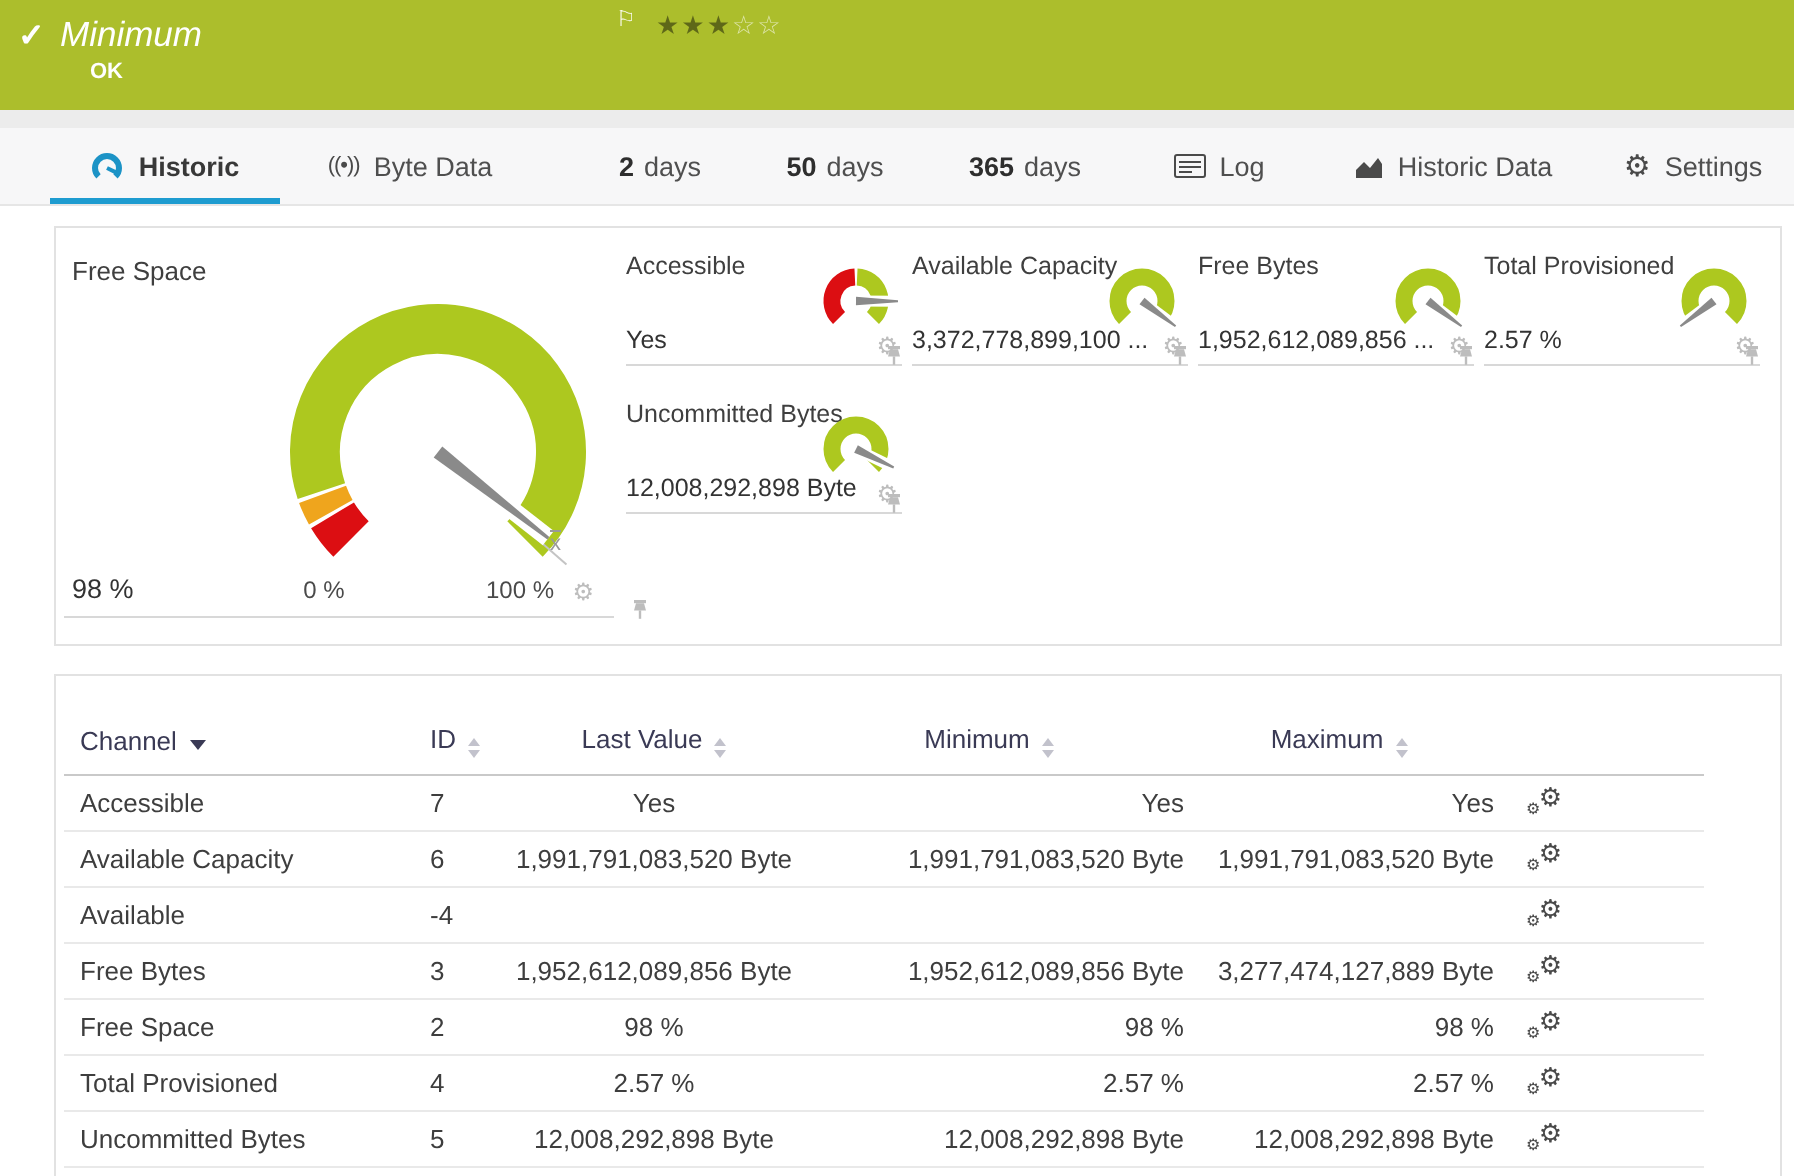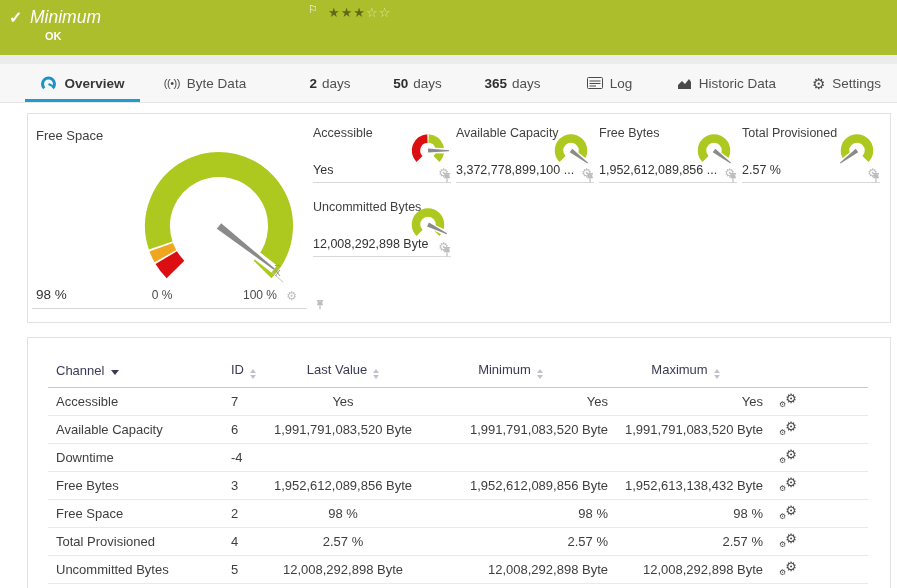--- a/index.html
+++ b/index.html
@@ -54,21 +54,21 @@
   .tiles{position:absolute;left:285px;top:8px;width:572px}
   .tile{position:absolute;width:138px;height:60px;border-bottom:1px solid #D8D8D8}
   .tile .tlabel{position:absolute;left:0;top:4px;font-size:12.5px;color:#3F3F3F;white-space:nowrap}
   .tile svg{position:absolute;right:-2px;top:6px}
   .tile .tvalue{position:absolute;left:0;bottom:5px;font-size:12.5px;color:#333;white-space:nowrap}
   .tile .tileicons{right:2px;bottom:3px}
 
   
   .table-panel{position:absolute;left:27px;top:337px;width:864px;height:258px;
                background:#fff;border:1px solid #E2E2E2;box-sizing:border-box}
-  table.channels{border-collapse:collapse;margin:18px 0 0 20px;width:820px;table-layout:fixed;
+  table.channels{border-collapse:collapse;margin:18px 0 0 4px;width:820px;table-layout:fixed;
                  font-size:13px;color:#3E3E3E}
   .channels th{font-weight:400;color:#3A3A55;text-align:left;padding:6px 0 8px 0;
                border-bottom:1px solid #C9C9C9;white-space:nowrap}
   .channels td{padding:0;height:27px;border-bottom:1px solid #E9E9E9;white-space:nowrap;overflow:visible}
   .channels .al{text-align:left;padding-left:8px}
   .channels .ac{text-align:center}
   .channels .ar{text-align:right}
   .sort-desc{display:inline-block;width:0;height:0;border-left:4px solid transparent;
              border-right:4px solid transparent;border-top:5px solid #3A3A55;margin-left:7px}
   .sort-both{display:inline-flex;flex-direction:column;margin-left:6px;vertical-align:1px}
@@ -93,21 +93,21 @@
 <div class="subband"></div>
 
 <nav class="tabbar">
     <div class="tab t-overview active">
       <span class="ticon">
         <svg width="17" height="15" viewBox="0 0 17 15">
           <path d="M4.26 12.24 A6 6 0 1 1 12.74 12.24" fill="none" stroke="#1C93C6" stroke-width="3"></path>
           <line x1="8.5" y1="8" x2="13.2" y2="10.3" stroke="#1C93C6" stroke-width="2"></line>
         </svg>
       </span>
-      <span class="tab-label">Overview</span>
+      <span class="tab-label">Historic</span>
     </div>
     <div class="tab t-live">
       <span class="ticon">
         <span class="live-glyph">((•))</span>
       </span>
       <span class="tab-label">Byte Data</span>
     </div>
     <div class="tab t-d2">
       <span class="tab-num">2</span>
       <span class="tab-label">days</span>
@@ -308,34 +308,34 @@
         <tr>
           <td class="al">Available Capacity</td>
           <td class="al">6</td>
           <td class="ac">1,991,791,083,520 Byte</td>
           <td class="ar">1,991,791,083,520 Byte</td>
           <td class="ar">1,991,791,083,520 Byte</td>
           <td class="ac"><span class="gear-duo"><span class="g1">⚙</span><span class="g2">⚙</span></span></td>
           <td></td>
         </tr>
         <tr>
-          <td class="al">Downtime</td>
+          <td class="al">Available</td>
           <td class="al">-4</td>
           <td class="ac"></td>
           <td class="ar"></td>
           <td class="ar"></td>
           <td class="ac"><span class="gear-duo"><span class="g1">⚙</span><span class="g2">⚙</span></span></td>
           <td></td>
         </tr>
         <tr>
           <td class="al">Free Bytes</td>
           <td class="al">3</td>
           <td class="ac">1,952,612,089,856 Byte</td>
           <td class="ar">1,952,612,089,856 Byte</td>
-          <td class="ar">1,952,613,138,432 Byte</td>
+          <td class="ar">3,277,474,127,889 Byte</td>
           <td class="ac"><span class="gear-duo"><span class="g1">⚙</span><span class="g2">⚙</span></span></td>
           <td></td>
         </tr>
         <tr>
           <td class="al">Free Space</td>
           <td class="al">2</td>
           <td class="ac">98 %</td>
           <td class="ar">98 %</td>
           <td class="ar">98 %</td>
           <td class="ac"><span class="gear-duo"><span class="g1">⚙</span><span class="g2">⚙</span></span></td>

